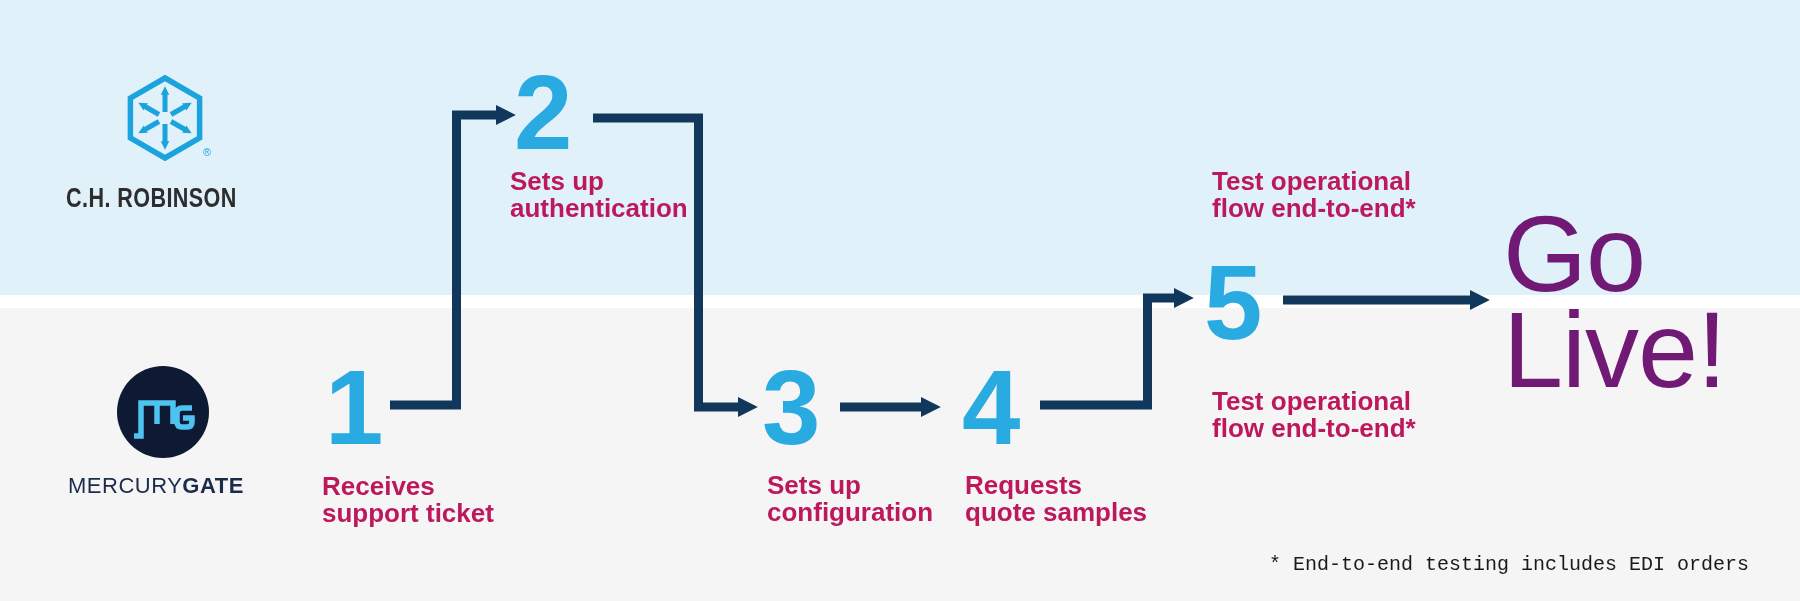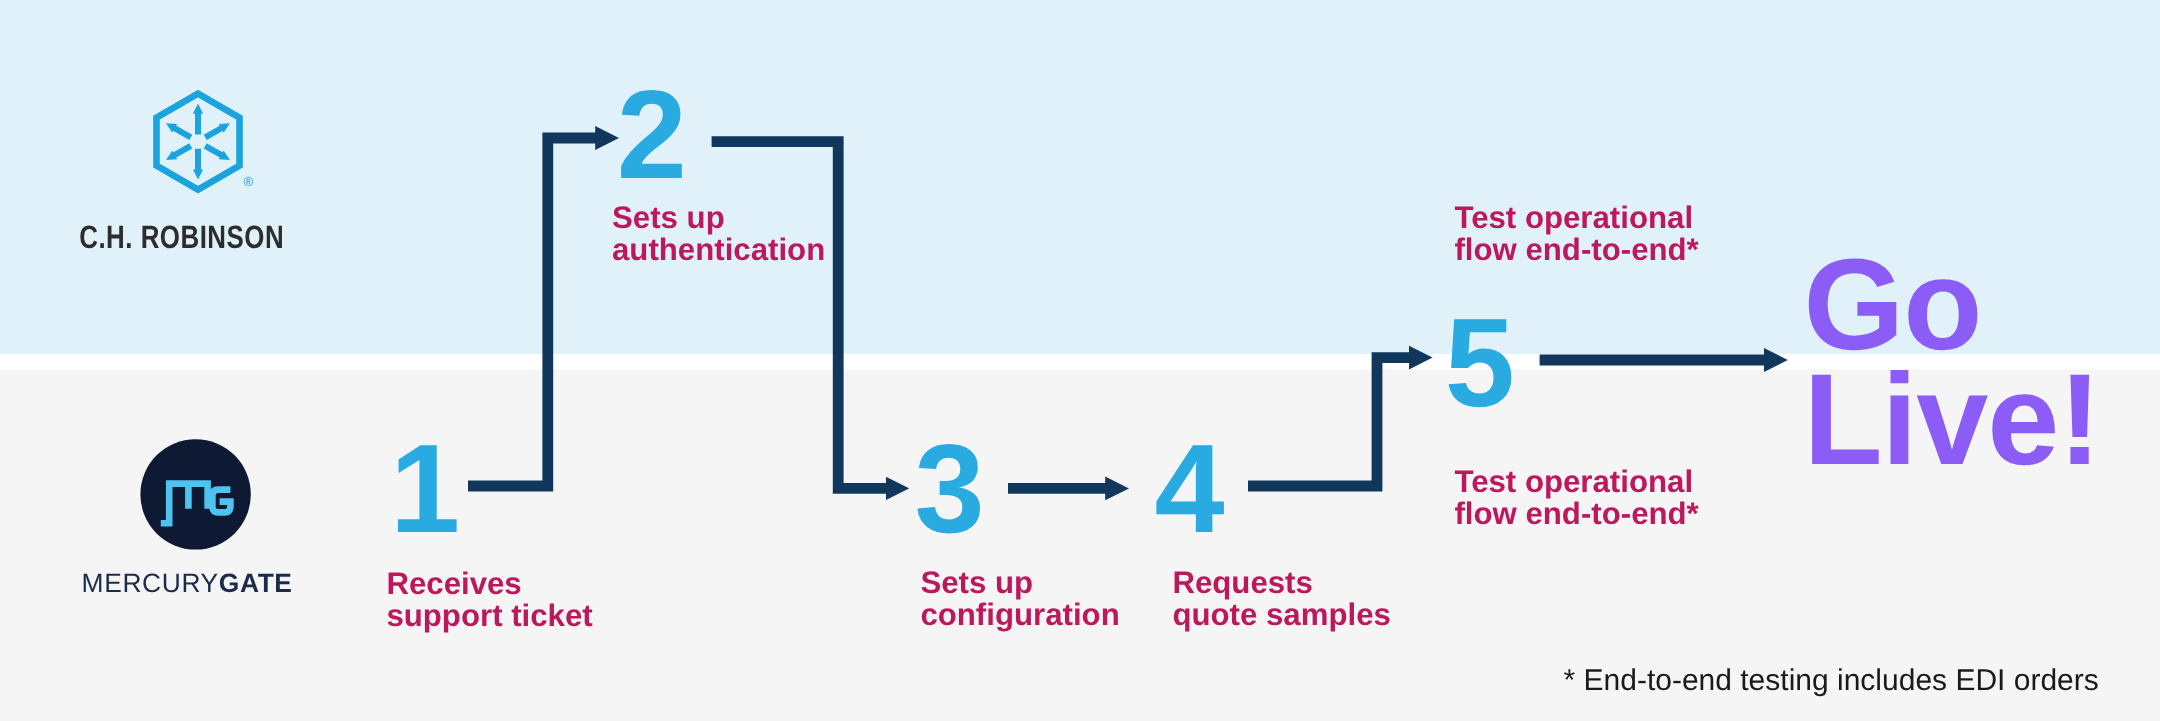--- a/index.html
+++ b/index.html
@@ -15,26 +15,27 @@
   .abs{position:absolute;}
   .num{
     position:absolute;font-size:105px;font-weight:bold;line-height:1;
     color:#29ABE2;letter-spacing:0;
   }
   .step-label{
     position:absolute;font-size:26px;font-weight:bold;line-height:27px;
     color:#be185d;white-space:pre-line;
   }
   .go-live{
-    position:absolute;left:1503px;top:206px;font-size:108px;font-weight:bold;
-    line-height:96px;color:#8b5cf6;white-space:pre-line;letter-spacing:-1px;
+    position:absolute;left:1503px;top:206px;font-size:108px;font-weight:normal;
+    line-height:96px;color:#701a75;white-space:pre-line;letter-spacing:-1px;
   }
   .footnote{
-    position:absolute;right:51px;top:553px;font-size:25px;font-weight:normal;
+    position:absolute;right:51px;top:553px;font-size:20px;font-weight:normal;
     color:#1a1a1a;
+    font-family:Liberation Mono, monospace;
   }
   .chr-wordmark{
     position:absolute;left:66px;top:183px;font-size:27px;font-weight:bold;
     color:#2D2D2D;letter-spacing:0.5px;transform:scaleX(0.8);
     transform-origin:left top;white-space:nowrap;
   }
   .chr-reg{
     position:absolute;left:203px;top:146px;font-size:11px;color:#1AA3DC;
   }
   .mg-wordmark{
@@ -95,21 +96,21 @@
 <div class="num" style="left:762px;top:355px;">3</div>
 <div class="num" style="left:962px;top:355px;">4</div>
 <div class="num" style="left:1204px;top:250px;">5</div>
 
 <div class="step-label" style="left:322px;top:473px;">Receives
 support ticket</div>
 <div class="step-label" style="left:510px;top:168px;">Sets up
 authentication</div>
 <div class="step-label" style="left:767px;top:472px;">Sets up
 configuration</div>
-<div class="step-label" style="left:965px;top:472px;margin-left:12px;">Requests
+<div class="step-label" style="left:965px;top:472px;">Requests
 quote samples</div>
 <div class="step-label" style="left:1212px;top:168px;">Test operational
 flow end-to-end*</div>
 <div class="step-label" style="left:1212px;top:388px;">Test operational
 flow end-to-end*</div>
 
 <div class="go-live">Go
 Live!</div>
 
 <div class="footnote">* End-to-end testing includes EDI orders</div>

